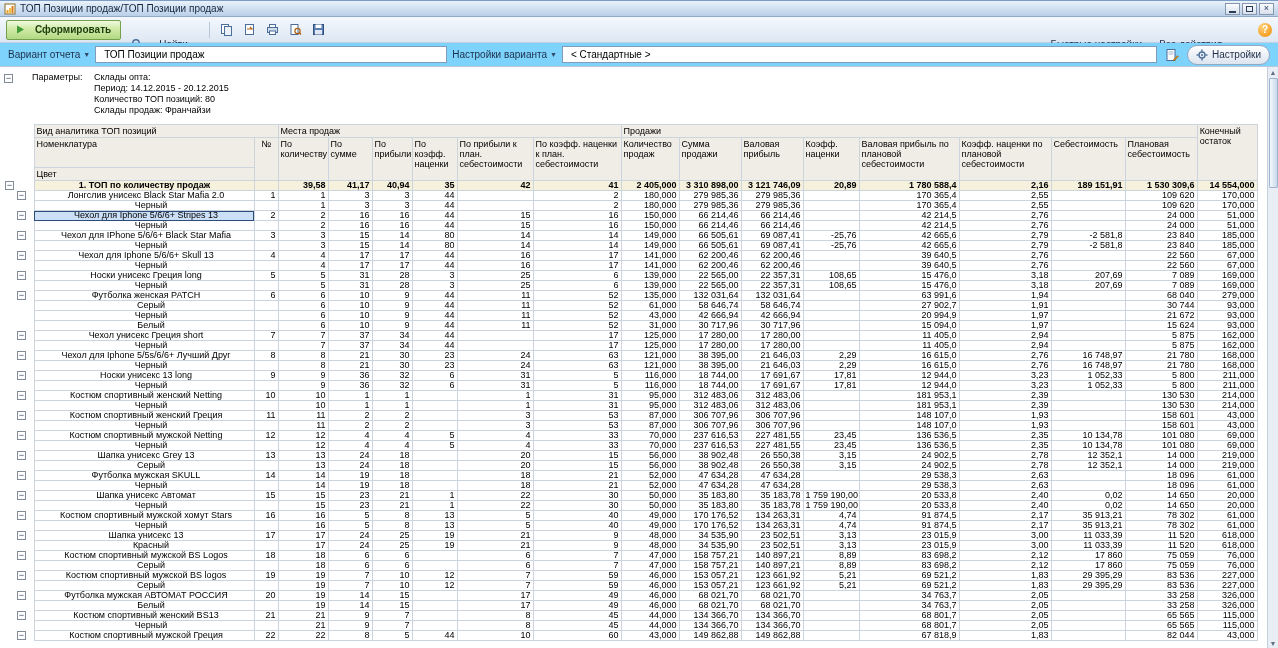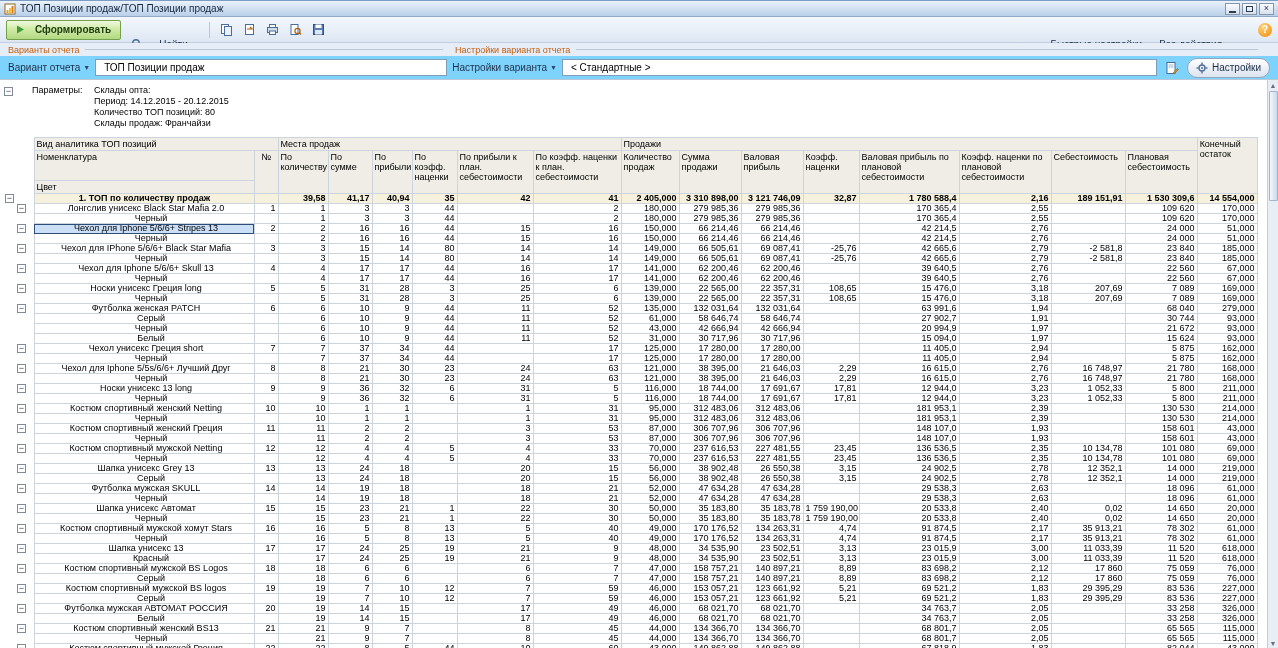--- a/index.html
+++ b/index.html
@@ -165,30 +165,20 @@
     <button class="btn-flat">
       <span>Быстрые настройки</span>
     </button>
     <button class="btn-flat">
       <span>Все действия</span>
       <span class="arr">▼</span>
     </button>
     <span class="help">?</span>
   </div>
 
-  <div class="captions">
-    <div class="cap-left">
-      <span class="caption">Варианты отчета</span>
-      <span class="capline"></span>
-    </div>
-    <div class="cap-right">
-      <span class="caption">Настройки варианта отчета</span>
-      <span class="capline"></span>
-    </div>
-  </div>
 
   <div class="controls">
     <button class="ddl">
       <span>Вариант отчета</span>
       <span class="arr">▼</span>
     </button>
     <input class="field field-variant" readonly="" value="ТОП Позиции продаж" style="">
     <button class="ddl">
       <span>Настройки варианта</span>
       <span class="arr">▼</span>
@@ -285,21 +275,21 @@
             <td class="num"></td>
             <td class="val">39,58</td>
             <td class="val">41,17</td>
             <td class="val">40,94</td>
             <td class="val">35</td>
             <td class="val">42</td>
             <td class="val">41</td>
             <td class="val">2 405,000</td>
             <td class="val">3 310 898,00</td>
             <td class="val">3 121 746,09</td>
-            <td class="val">32,87</td>
+            <td class="val">20,89</td>
             <td class="val">1 780 588,4</td>
             <td class="val">2,16</td>
             <td class="val">189 151,91</td>
             <td class="val">1 530 309,6</td>
             <td class="val">14 554,000</td>
           </tr>
           <tr class="row-item">
             <td class="gutter"><span class="treebox">−</span></td>
             <td class="name">Лонгслив унисекс Black Star Mafia 2.0</td>
             <td class="num">1</td>

